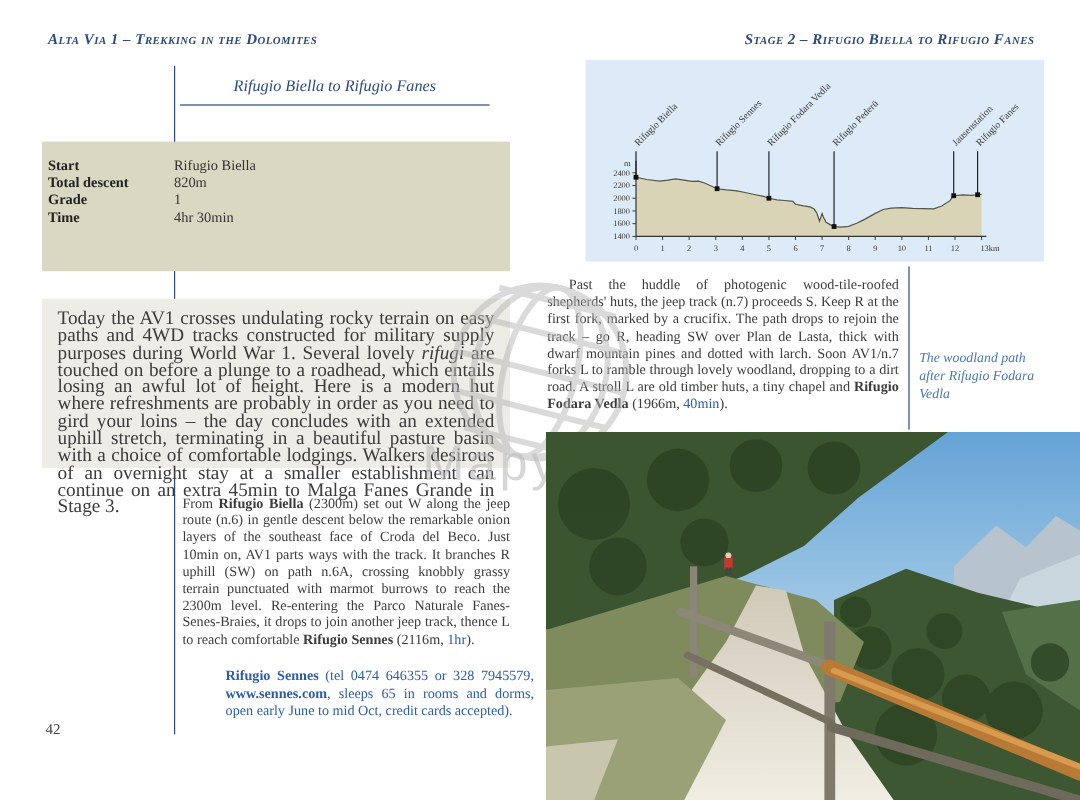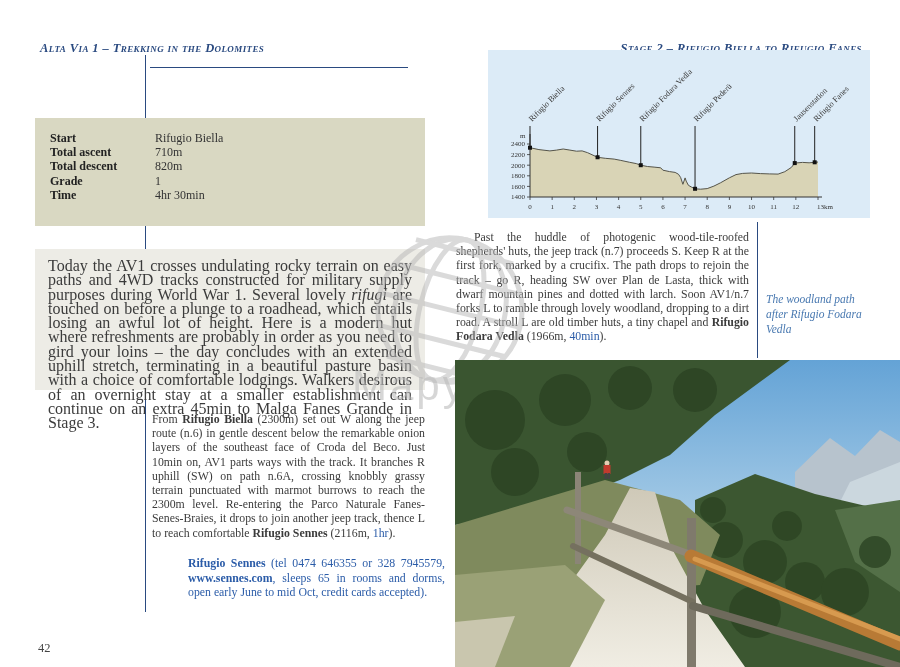--- a/index.html
+++ b/index.html
@@ -3,37 +3,37 @@
 <meta charset="utf-8">
 <style>
   * { margin:0; padding:0; box-sizing:border-box; }
   html,body { width:900px; height:667px; }
   body {
     position:relative; background:#ffffff; overflow:hidden;
     font-family:"Liberation Serif", serif; color:#3b3b3b;
   }
   .running-head {
     position:absolute; top:26px; font-size:12.5px; font-style:italic; font-weight:bold;
-    font-variant:small-caps; letter-spacing:.4px; color:#2a4a80; white-space:nowrap;margin-top:15px;
+    font-variant:small-caps; letter-spacing:.4px; color:#2a4a80; white-space:nowrap;
   }
   .running-head.left { left:40px; }
   .running-head.right { right:38px; }
 
   .vrule { position:absolute; width:1px; background:#2a4a80; }
   .vrule-left { left:145px; top:55px; height:557px; }
   .vrule-right { left:757px; top:222px; height:136px; }
 
   .stage-block { position:absolute; left:150px; top:60px; width:258px; text-align:center; }
   .stage-title { font-size:16px; font-weight:bold; color:#1f3d74; letter-spacing:.5px; }
   .stage-sub { font-size:13.5px; font-style:italic; color:#2a4a80; margin-top:4px; }
   .stage-rule { border-top:1.5px solid #2a4a80; margin-top:7px; }
 
   .stats-box {
     position:absolute; left:35px; top:118px; width:390px; height:108px;
-    background:#d9d8c2; padding:13px 0 0 15px;
+    background:#d9d8c2; padding:13px 0 0 5px;
   }
   .stat-row { font-size:12px; line-height:14.2px; }
   .stat-label { display:inline-block; width:105px; font-weight:bold; color:#222; }
   .stat-value { color:#333; }
 
   .intro-box {
     position:absolute; left:35px; top:249px; width:390px; height:141px;
     background:#edece6; padding:10px 13px 0 13px;
     font-size:16px; line-height:14.3px; text-align:justify; color:#3b3b3b;
   }
@@ -48,21 +48,21 @@
   }
   .route2 { text-indent:18px; }
   .blue-bold { color:#2b5ca8; font-weight:normal; }
 
   .contact {
     position:absolute; left:168px; top:556px; width:257px;
     font-size:11.8px; line-height:14.6px; text-align:justify; color:#2b5ca8;margin-left:20px;
   }
   .contact b { color:#2b5ca8; }
 
-  .page-num { position:absolute; left:38px; top:641px; font-size:12.5px; color:#444; }
+  .page-num { position:absolute; left:38px; top:601px; font-size:12.5px; color:#444; }
 
   .chart {
     position:absolute; left:488px; top:50px; width:382px; height:168px;
     background:#dcebf7;
   }
   .chart svg { width:100%; height:100%; display:block; }
   .chart text { font-family:"Liberation Serif", serif; }
 
   .caption {
     position:absolute; left:766px; top:292px; width:102px;
@@ -82,26 +82,26 @@
 </head>
 <body>
 
 <div class="running-head left">Alta Via 1 – Trekking in the Dolomites</div>
 <div class="running-head right">Stage 2 – Rifugio Biella to Rifugio Fanes</div>
 
 <div class="vrule vrule-left"></div>
 <div class="vrule vrule-right"></div>
 
 <div class="stage-block">
+  <div class="stage-sub">Rifugio Biella to Rifugio Fanes</div>
   <div class="stage-rule"></div>
 </div>
 
 <div class="stats-box">
   <div class="stat-row"><span class="stat-label">Start</span><span class="stat-value">Rifugio Biella</span></div>
-  <div class="stat-row"><span class="stat-label">Total ascent</span><span class="stat-value">710m</span></div>
   <div class="stat-row"><span class="stat-label">Total descent</span><span class="stat-value">820m</span></div>
   <div class="stat-row"><span class="stat-label">Grade</span><span class="stat-value">1</span></div>
   <div class="stat-row"><span class="stat-label">Time</span><span class="stat-value">4hr 30min</span></div>
 </div>
 
 <div class="intro-box"><span>Today the AV1 crosses undulating rocky terrain on easy paths and 4WD tracks constructed for military supply purposes during World War 1. Several lovely </span><i>rifugi</i><span> are touched on before a plunge to a roadhead, which entails losing an awful lot of height. Here is a modern hut where refreshments are probably in order as you need to gird your loins – the day concludes with an extended uphill stretch, terminating in a beautiful pasture basin with a choice of comfortable lodgings. Walkers desirous of an overnight stay at a smaller establishment can continue on an extra 45min to Malga Fanes Grande in Stage 3.</span></div>
 
 <p class="route1"><span>From </span><b>Rifugio Biella</b><span> (2300m) set out W along the jeep route (n.6) in gentle descent below the remarkable onion layers of the southeast face of Croda del Beco. Just 10min on, AV1 parts ways with the track. It branches R uphill (SW) on path n.6A, crossing knobbly grassy terrain punctuated with marmot burrows to reach the 2300m level. Re-entering the Parco Naturale Fanes-Senes-Braies, it drops to join another jeep track, thence L to reach comfortable </span><b>Rifugio Sennes</b><span> (2116m, </span><span class="blue-bold">1hr</span><span>).</span></p>
 
 <p class="contact"><b>Rifugio Sennes</b><span> (tel 0474 646355 or 328 7945579, </span><b>www.sennes.com</b><span>, sleeps 65 in rooms and dorms, open early June to mid Oct, credit cards accepted).</span></p>

